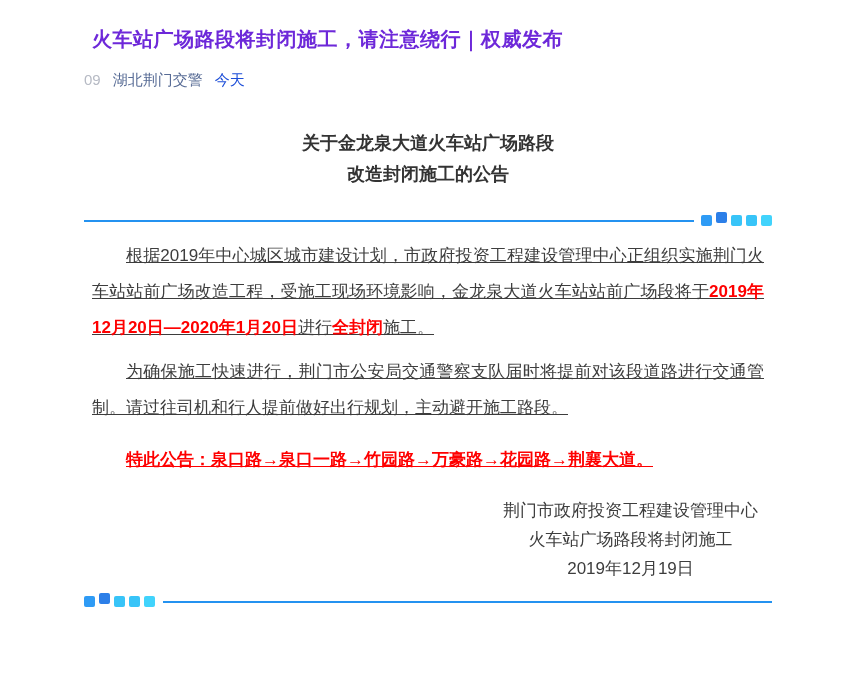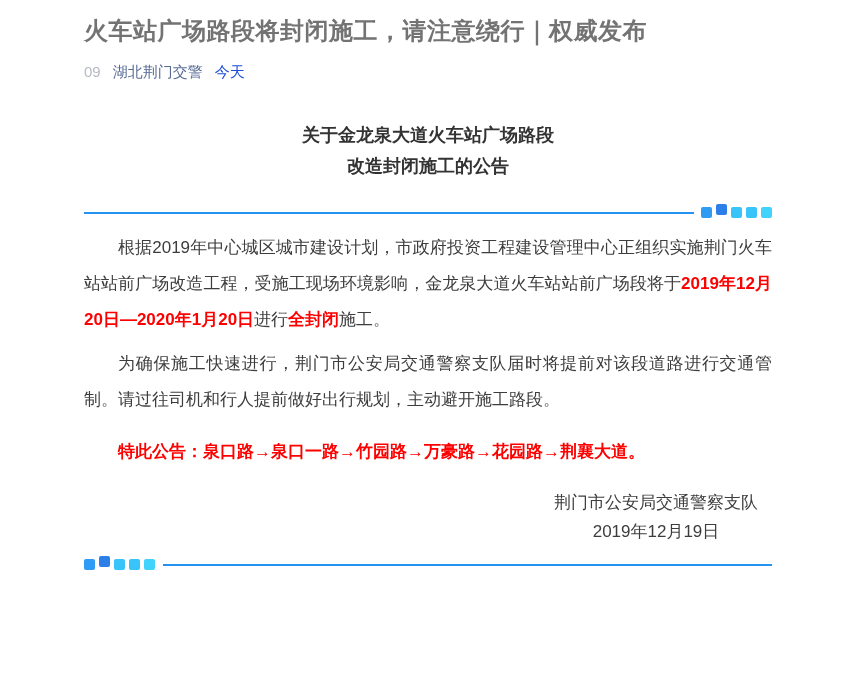--- a/index.html
+++ b/index.html
@@ -4,22 +4,22 @@
 <style>
   html,body{margin:0;padding:0;background:#ffffff;}
   body{
     width:856px;height:685px;overflow:hidden;
     font-family:"Liberation Sans","DejaVu Sans",sans-serif;
     -webkit-font-smoothing:antialiased;
   }
   .article{padding:14px 84px 0 84px;}
 
   .title{
-    font-size:24px;font-weight:700;color:#737373;
-    line-height:34px;margin:0;letter-spacing:0.5px;
+    font-size:20px;font-weight:700;color:#6d28d9;
+    line-height:34px;margin:8px;letter-spacing:0.5px;
   }
 
   .meta{
     margin-top:15px;font-size:15px;
     display:flex;align-items:baseline;gap:12px;
   }
   .meta-prefix{color:#b6bac4;}
   .meta-account{color:var(--link-blue);cursor:pointer;}
   .meta-time{color:#1d4ed8;}
 
@@ -35,21 +35,21 @@
   .divider.top .d-line{width:613px;}
   .divider.bottom .d-line{width:613px;}
   .squares{display:flex;gap:4px;}
   .divider.top .squares{margin-left:7px;}
   .divider.bottom .squares{margin-right:8px;}
   .squares span{width:11px;height:11px;border-radius:2px;display:block;}
   .squares span:nth-child(2){transform:translateY(-3px);}
 
   p{
     font-size:17px;line-height:36px;color:#3d3d3d;
-    margin:0;text-indent:2em;text-align:justify;
+    margin:8px;text-indent:2em;text-align:justify;text-decoration:underline;
   }
   .para1{margin-top:11px;}
   .para2{margin-top:8px;}
   .red{color:var(--alert-red);font-weight:700;}
   .detour{margin-top:16px;color:var(--alert-red);font-weight:700;}
   .closing{margin-top:16px;}
 
   .sig{
     margin:18px 14px 0 auto;width:max-content;
     text-align:center;font-size:17px;line-height:29px;color:#3d3d3d;
@@ -87,21 +87,22 @@
   <p class="para1">
     <span>根据2019年中心城区城市建设计划，市政府投资工程建设管理中心正组织实施荆门火车站站前广场改造工程，受施工现场环境影响，金龙泉大道火车站站前广场段将于</span><span class="red">2019年12月20日—2020年1月20日</span><span>进行</span><span class="red">全封闭</span><span>施工。</span>
   </p>
 
   <p class="para2">为确保施工快速进行，荆门市公安局交通警察支队届时将提前对该段道路进行交通管制。请过往司机和行人提前做好出行规划，主动避开施工路段。</p>
 
   <p class="detour">特此公告：泉口路→泉口一路→竹园路→万豪路→花园路→荆襄大道。</p>
 
 
   <div class="sig">
-    <div>荆门市公安局交通警察支队</div>
+    <div>荆门市政府投资工程建设管理中心</div>
+    <div>火车站广场路段将封闭施工</div>
     <div>2019年12月19日</div>
   </div>
 
   <div class="divider bottom">
     <div class="squares">
         <span style="background: rgb(46, 155, 245);"></span>
         <span style="background: rgb(44, 127, 232);"></span>
         <span style="background: rgb(56, 196, 248);"></span>
         <span style="background: rgb(56, 196, 248);"></span>
         <span style="background: rgb(65, 211, 252);"></span>

